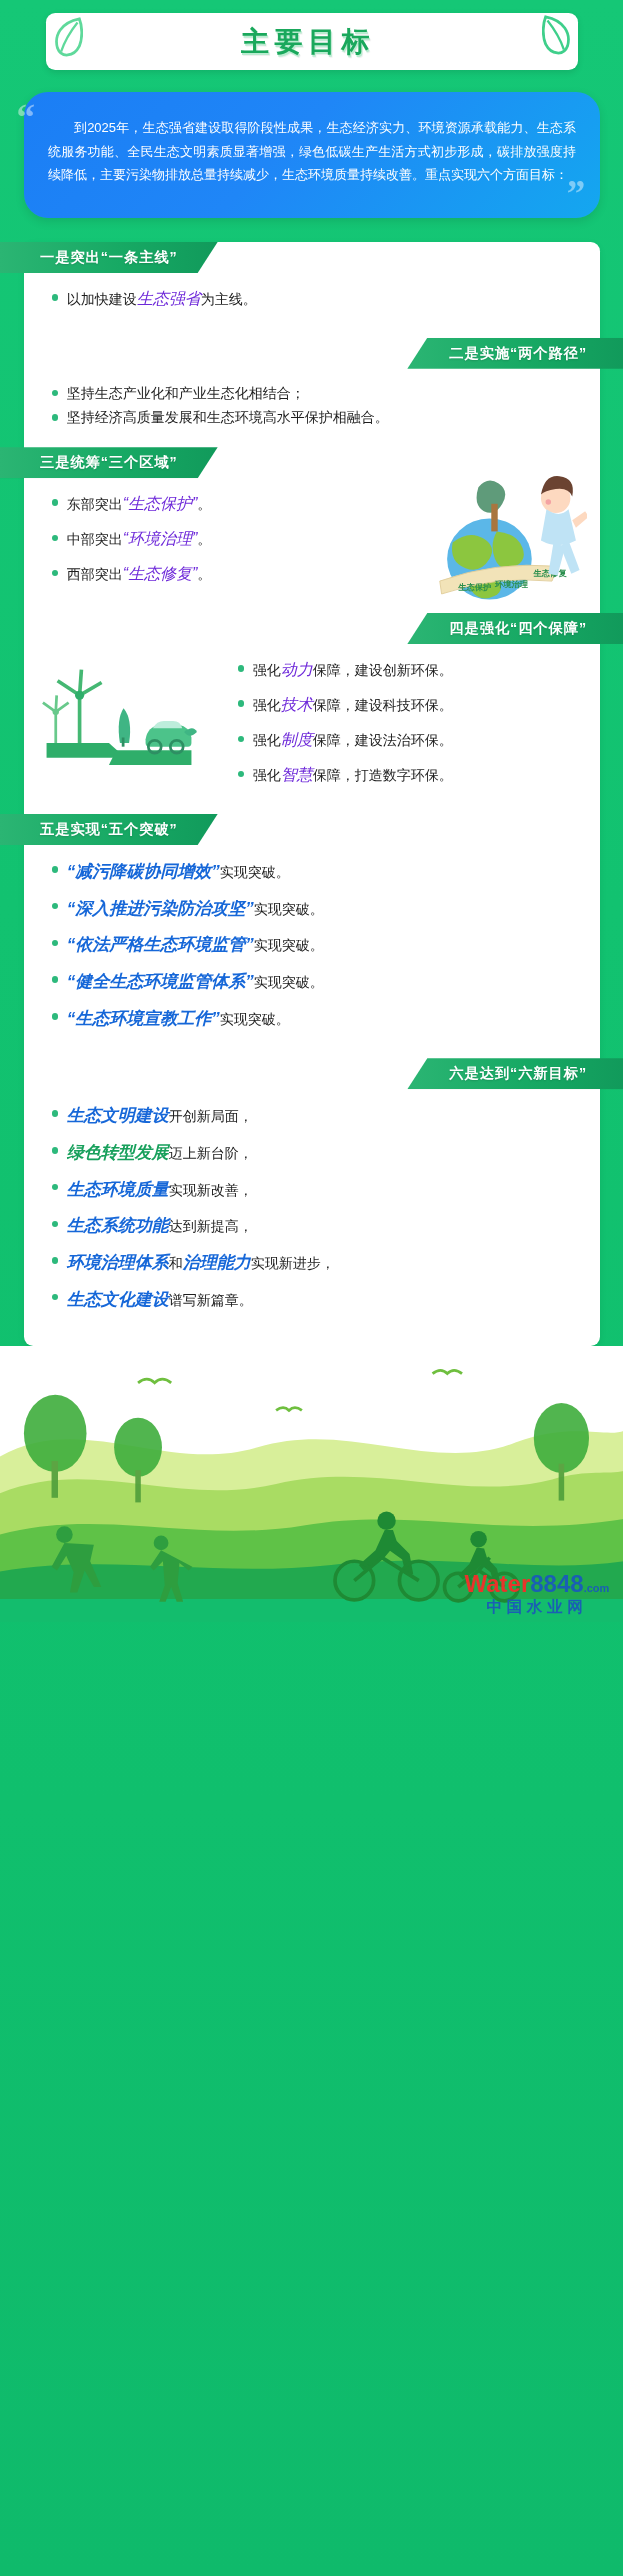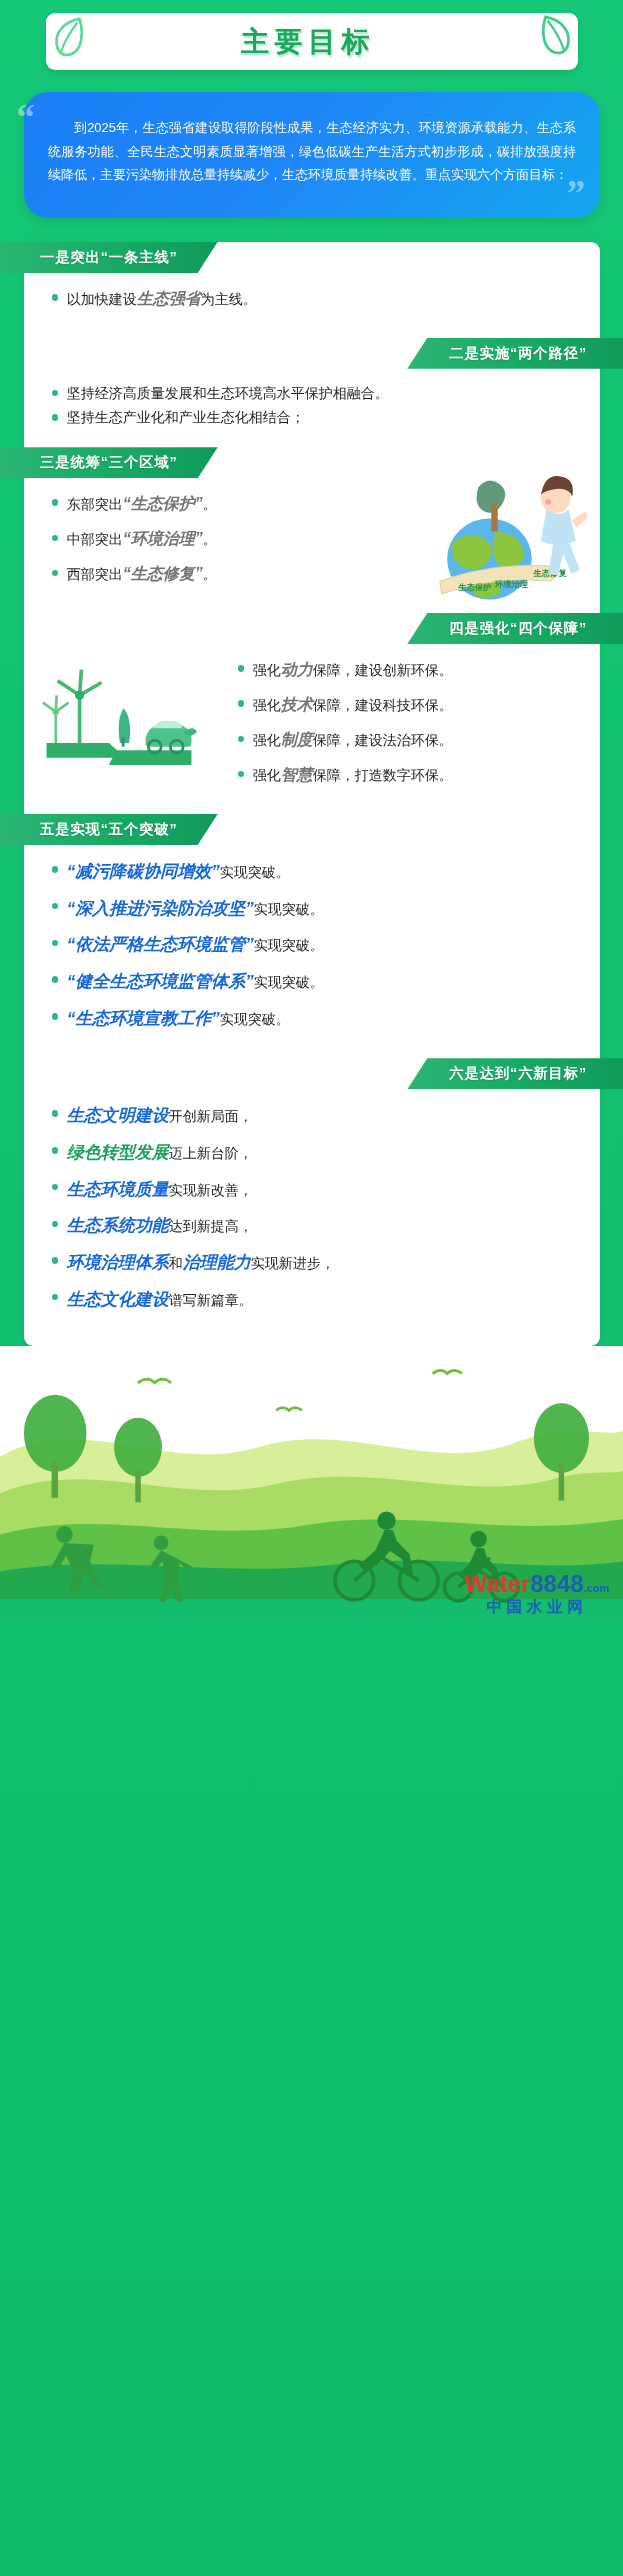--- a/index.html
+++ b/index.html
@@ -150,22 +150,22 @@
     flex: 0 0 auto;
     width: 6.4px; height: 6.4px;
     border-radius: 50%;
     background: #2db97c;
     margin: 8.3px 8.3px 0 0;
   }
   .bullet .txt { flex: 1 1 auto; }
   .tight .bullet { margin-bottom: 1.8px; }
 
   .hl-blue {
-    color: #737373;
-    font-weight: bold;
+    color: #6d28d9;
+    font-weight: normal;
     font-style: italic;
     font-size: 16px;
   }
   .hl-blue-lg {
     color: #1667d8;
     font-weight: bold;
     font-style: italic;
     font-size: 17px;
   }
   .hl-green {
@@ -256,25 +256,25 @@
       </div>
       <div class="section">
         <div class="ribbon right">
           <div class="ribbon-bar">
             <span class="ribbon-label">二是实施“两个路径”</span>
           </div>
         </div>
         <div class="bullets tight">
           <div class="bullet">
             <span class="dot"></span>
+            <span class="txt"><span>坚持生态产业化和产业生态化相结合；</span></span>
+          </div>
+          <div class="bullet">
+            <span class="dot"></span>
             <span class="txt"><span>坚持经济高质量发展和生态环境高水平保护相融合。</span></span>
-          </div>
-          <div class="bullet">
-            <span class="dot"></span>
-            <span class="txt"><span>坚持生态产业化和产业生态化相结合；</span></span>
           </div>
         </div>
       </div>
       <div class="section">
         <div class="ribbon left">
           <div class="ribbon-bar">
             <span class="ribbon-label">三是统筹“三个区域”</span>
           </div>
         </div>
         <div class="illus illus-earth">

